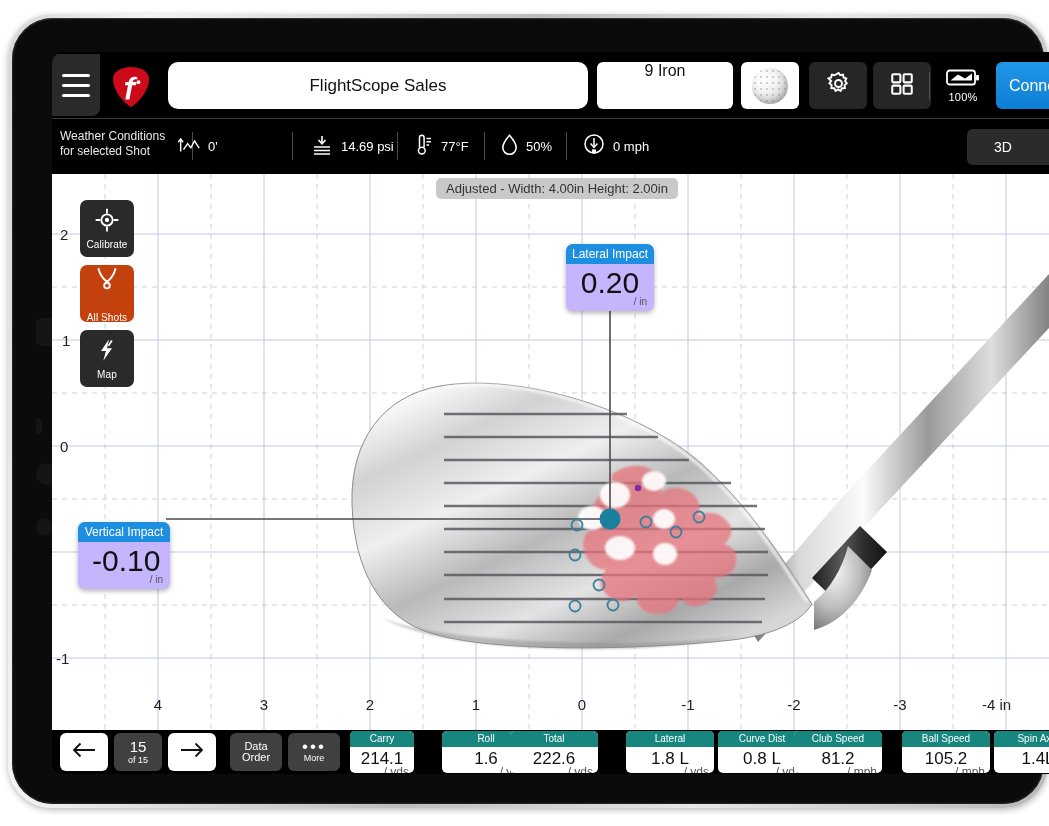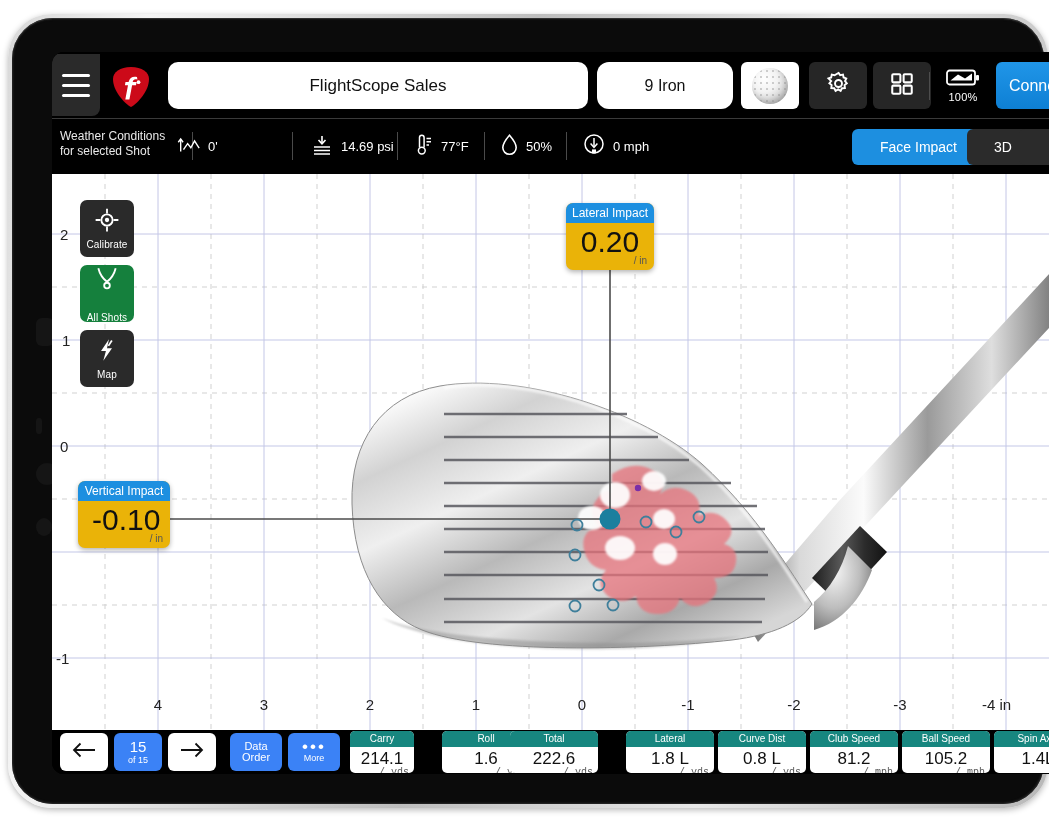--- a/index.html
+++ b/index.html
@@ -26,22 +26,22 @@
 
   
   #app{position:absolute;inset:0;background:#000;}
   .topbar{position:absolute;left:0;top:0;width:100%;height:66px;background:#000;}
   .hamb{position:absolute;left:0;top:2px;width:48px;height:62px;background:#2a2a2a;border-radius:0 0 8px 0;
     display:flex;flex-direction:column;justify-content:center;align-items:center;gap:7px;}
   .hamb i{display:block;width:28px;height:3px;background:#fff;border-radius:2px;}
   .logo{position:absolute;left:58px;top:13px;width:42px;height:44px;display:flex;align-items:center;justify-content:center;}
   .titlefield{position:absolute;left:116px;top:10px;width:420px;height:47px;background:#fff;border-radius:10px;
     display:flex;align-items:center;justify-content:center;font-size:17px;color:#111;}
-  .clubfield{position:absolute;left:545px;top:10px;width:136px;height:47px;background:#fff;border-radius:12px;
-    display:flex;align-items:center;justify-content:center;font-size:16px;color:#111;}
+  .clubfield{position:absolute;left:545px;top:10px;width:136px;height:47px;background:#fff;border-radius:6px;
+    display:flex;align-items:flex-start;justify-content:center;font-size:16px;color:#111;}
   .ballbtn{position:absolute;left:689px;top:10px;width:58px;height:47px;background:#fff;border-radius:6px;
     display:flex;align-items:center;justify-content:center;}
   .ball{width:36px;height:36px;border-radius:50%;
     background:radial-gradient(circle at 34% 30%,#ffffff 0%,#f2f2f2 38%,#c9c9c9 78%,#a8a8a8 100%);
     box-shadow:inset -2px -3px 5px rgba(0,0,0,.18);position:relative;overflow:hidden;}
   .ball:after{content:"";position:absolute;inset:0;border-radius:50%;opacity:.45;
     background-image:radial-gradient(circle,rgba(140,140,140,.9) 0.7px,transparent 1px);
     background-size:6px 6px;}
   .iconbtn{position:absolute;top:10px;height:47px;background:#262626;border-radius:6px;
     display:flex;flex-direction:column;align-items:center;justify-content:center;color:#fff;}
@@ -69,40 +69,40 @@
   .plot{position:absolute;left:0;top:122px;width:100%;height:556px;background:#fff;overflow:hidden;}
   .gridsvg{position:absolute;left:0;top:0;width:100%;height:100%;}
   .adjbadge{position:absolute;left:50%;transform:translateX(-50%);top:4px;background:#c9c9c9;border-radius:5px;
     padding:3px 10px;font-size:13px;color:#333;white-space:nowrap;}
 
   .ylab{position:absolute;font-size:15px;color:#222;}
   .xlab{position:absolute;font-size:15px;color:#222;text-align:center;}
 
   .sidebtn{position:absolute;left:28px;width:54px;height:57px;border-radius:7px;background:#2a2a2a;color:#fff;
     display:flex;flex-direction:column;align-items:center;justify-content:center;gap:2px;}
-  .sidebtn.on{background:#15803d;gap:17px;}
+  .sidebtn.on{background:#c2410c;gap:17px;}
   .sidebtn .lb{font-size:10px;letter-spacing:.1px;}
 
-  .callout{position:absolute;background:#eab308;border-radius:7px;box-shadow:0 2px 5px rgba(0,0,0,.3);overflow:hidden;}
+  .callout{position:absolute;background:#c4b5fd;border-radius:7px;box-shadow:0 2px 5px rgba(0,0,0,.3);overflow:hidden;margin-top:41px;}
   .callout .hd{background:#1d8fe0;color:#fff;font-size:12px;text-align:center;padding:3px 0;}
   .callout .vl{font-size:30px;color:#111;text-align:center;padding:2px 14px 2px;}
   .callout .un{font-size:10px;color:#555;text-align:right;padding:0 7px 4px;margin-top:-6px;}
 
   
   .databar{position:absolute;left:0;top:678px;width:100%;height:44px;background:#000;}
   .navbtn{position:absolute;top:3px;height:38px;border-radius:6px;display:flex;flex-direction:column;
     align-items:center;justify-content:center;}
   .navbtn.light{background:#fff;color:#111;}
-  .navbtn.dark{background:#3b82f6;color:#fff;}
+  .navbtn.dark{background:#404040;color:#fff;}
   .navbtn .big{font-size:15px;line-height:16px;}
   .navbtn .sm{font-size:9px;line-height:11px;}
   .stat{position:absolute;top:1px;height:42px;background:#fff;border-radius:5px;overflow:hidden;}
   .stat .sh{background:#17867f;color:#fff;font-size:10px;text-align:center;padding:2px 0 2px;line-height:12px;}
   .stat .sv{font-size:17px;color:#111;text-align:center;line-height:19px;padding-top:2px;}
-  .stat .su{font-size:10px;color:#555;text-align:right;padding-right:5px;line-height:9px;font-family:Liberation Mono, monospace;}
+  .stat .su{font-size:12px;color:#555;text-align:right;padding-right:5px;line-height:9px;}
 </style>
 </head>
 <body>
 
 <div id="device">
   <div class="btn-vol a"></div>
   <div class="btn-vol b"></div>
   <div class="dev-outer">
     <div class="dev-bezel">
       <div class="side-dot d1"></div>
@@ -241,23 +241,20 @@
                 <svg width="24" height="24" viewBox="0 0 24 24" fill="none" stroke="#fff" stroke-width="1.5">
                   <circle cx="12" cy="11" r="9"></circle>
                   <path d="M12 5 V14"></path>
                     <path d="M8.6 10.6 L12 14.4 L15.4 10.6"></path>
                   <rect x="10" y="16.4" width="4" height="4" fill="#fff" stroke="none"></rect>
                 </svg>
               </span>
               <span>0 mph</span>
             </div>
 
-            <div class="modebtn on" style="left:800px;width:105px">
-              <span>Face Impact</span>
-            </div>
             <div class="modebtn off" style="left:915px;width:44px">
               <span>3D</span>
             </div>
             <div class="modebtn off" style="left:967px;width:50px;border-radius:6px 0 0 6px"></div>
           </div>
 
           <div class="plot">
 
             <svg class="gridsvg" viewBox="0 0 1010 556" preserveAspectRatio="none">
               <defs>
@@ -391,20 +388,21 @@
                 <circle cx="547" cy="411" r="5.5"></circle>
                 <circle cx="561" cy="431" r="5.5"></circle>
                 <circle cx="523" cy="432" r="5.5"></circle>
               </g>
 
               <circle cx="586" cy="314" r="3.2" fill="#7a2fa8"></circle>
 
               <circle cx="558" cy="345" r="10.5" fill="#1b7f9e"></circle>
             </svg>
 
+            <div class="adjbadge">Adjusted - Width: 4.00in Height: 2.00in</div>
 
             <div class="ylab" style="left:8px;  top:52px">2</div>
             <div class="ylab" style="left:10px; top:158px">1</div>
             <div class="ylab" style="left:8px;  top:264px">0</div>
             <div class="ylab" style="left:4px;  top:476px">-1</div>
 
             <div class="xlab" style="left:86px;  top:522px;width:40px">4</div>
             <div class="xlab" style="left:192px; top:522px;width:40px">3</div>
             <div class="xlab" style="left:298px; top:522px;width:40px">2</div>
             <div class="xlab" style="left:404px; top:522px;width:40px">1</div>
@@ -514,21 +512,21 @@
             <div class="stat" style="left:574px;width:88px">
               <div class="sh">Lateral</div>
               <div class="sv">1.8 L</div>
               <div class="su">/ yds</div>
             </div>
             <div class="stat" style="left:666px;width:88px">
               <div class="sh">Curve Dist</div>
               <div class="sv">0.8 L</div>
               <div class="su">/ yds</div>
             </div>
-            <div class="stat" style="left:758px;width:88px">
+            <div class="stat" style="left:742px;width:88px">
               <div class="sh">Club Speed</div>
               <div class="sv">81.2</div>
               <div class="su">/ mph</div>
             </div>
             <div class="stat" style="left:850px;width:88px">
               <div class="sh">Ball Speed</div>
               <div class="sv">105.2</div>
               <div class="su">/ mph</div>
             </div>
             <div class="stat" style="left:942px;width:88px">

